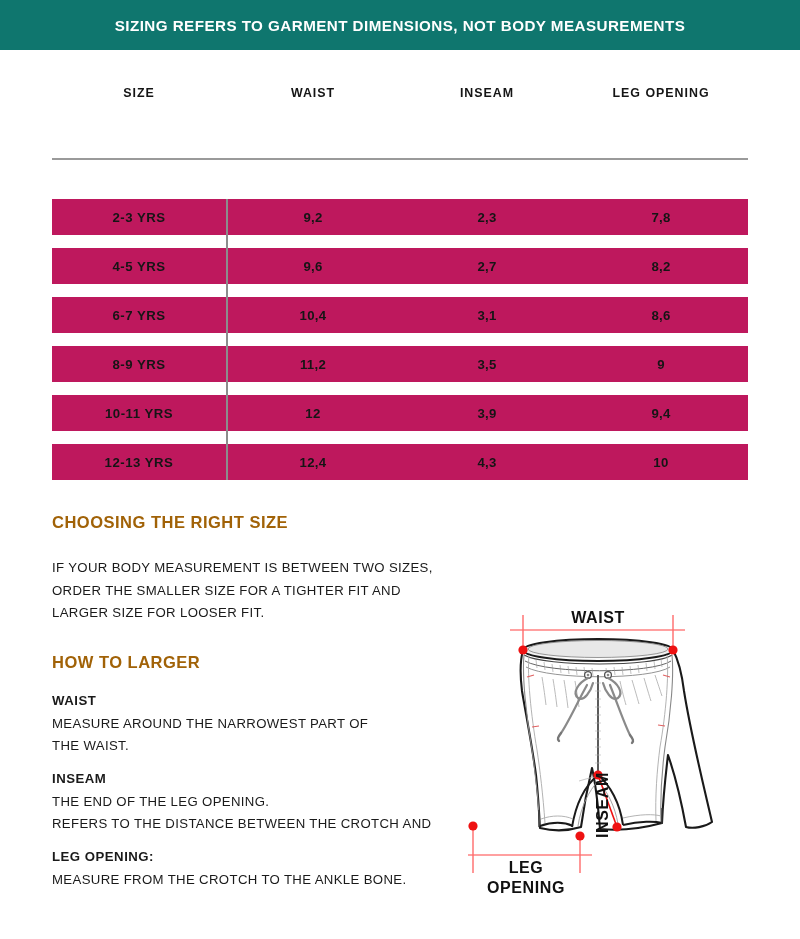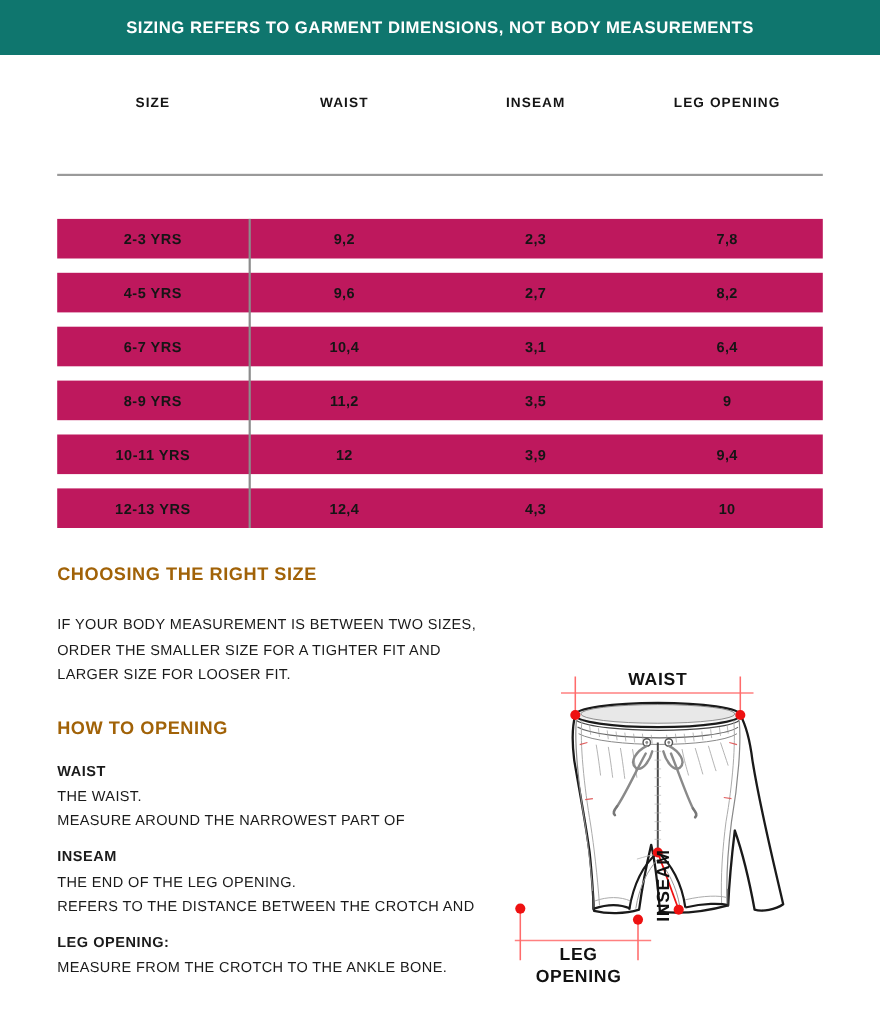--- a/index.html
+++ b/index.html
@@ -167,21 +167,21 @@
       <div class="row">
         <div class="td col-size size">4-5 YRS</div>
         <div class="td col-waist">9,6</div>
         <div class="td col-inseam">2,7</div>
         <div class="td col-leg">8,2</div>
       </div>
       <div class="row">
         <div class="td col-size size">6-7 YRS</div>
         <div class="td col-waist">10,4</div>
         <div class="td col-inseam">3,1</div>
-        <div class="td col-leg">6,4</div>
+        <div class="td col-leg">8,6</div>
       </div>
       <div class="row">
         <div class="td col-size size">8-9 YRS</div>
         <div class="td col-waist">11,2</div>
         <div class="td col-inseam">3,5</div>
         <div class="td col-leg">9</div>
       </div>
       <div class="row">
         <div class="td col-size size">10-11 YRS</div>
         <div class="td col-waist">12</div>
@@ -199,26 +199,26 @@
   <div class="v-divider"></div>
 </div>
 
 <div class="section-title" id="choose-title">CHOOSING THE RIGHT SIZE</div>
 <div class="body-text" id="choose-body">
   <div>IF YOUR BODY MEASUREMENT IS BETWEEN TWO SIZES,</div>
   <div>ORDER THE SMALLER SIZE FOR A TIGHTER FIT AND</div>
   <div>LARGER SIZE FOR LOOSER FIT.</div>
 </div>
 
-<div class="section-title" id="measure-title">HOW TO OPENING</div>
+<div class="section-title" id="measure-title">HOW TO LARGER</div>
 
 <div class="body-text" id="waist-block">
   <div class="sub-label">WAIST</div>
+  <div>MEASURE AROUND THE NARROWEST PART OF</div>
   <div>THE WAIST.</div>
-  <div>MEASURE AROUND THE NARROWEST PART OF</div>
 </div>
 
 <div class="body-text" id="inseam-block">
   <div class="sub-label">INSEAM</div>
   <div>THE END OF THE LEG OPENING.</div>
   <div>REFERS TO THE DISTANCE BETWEEN THE CROTCH AND</div>
 </div>
 
 <div class="body-text" id="legopen-block">
   <div class="sub-label">LEG OPENING:</div>

